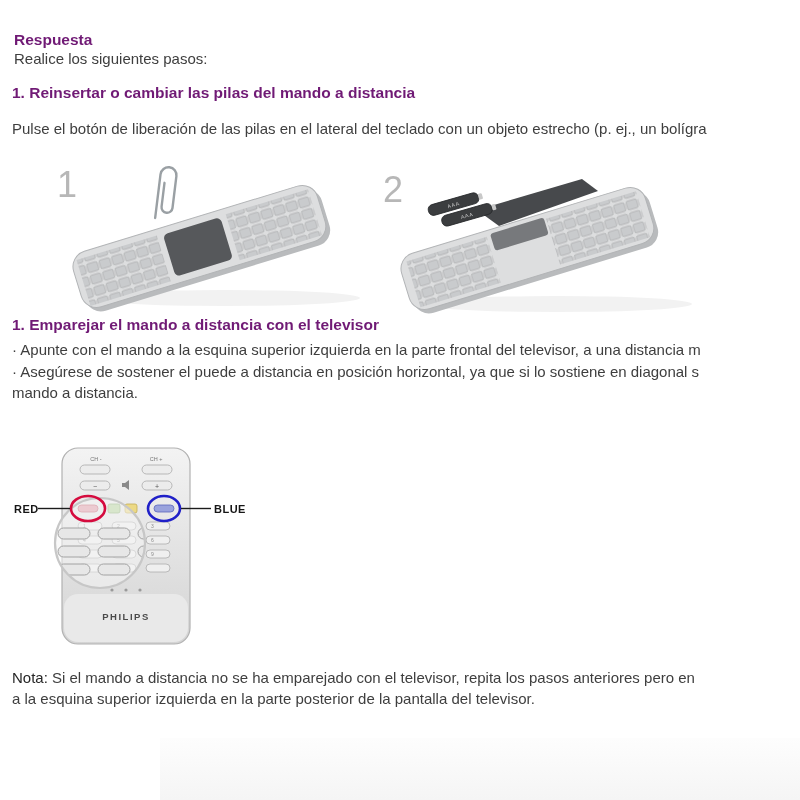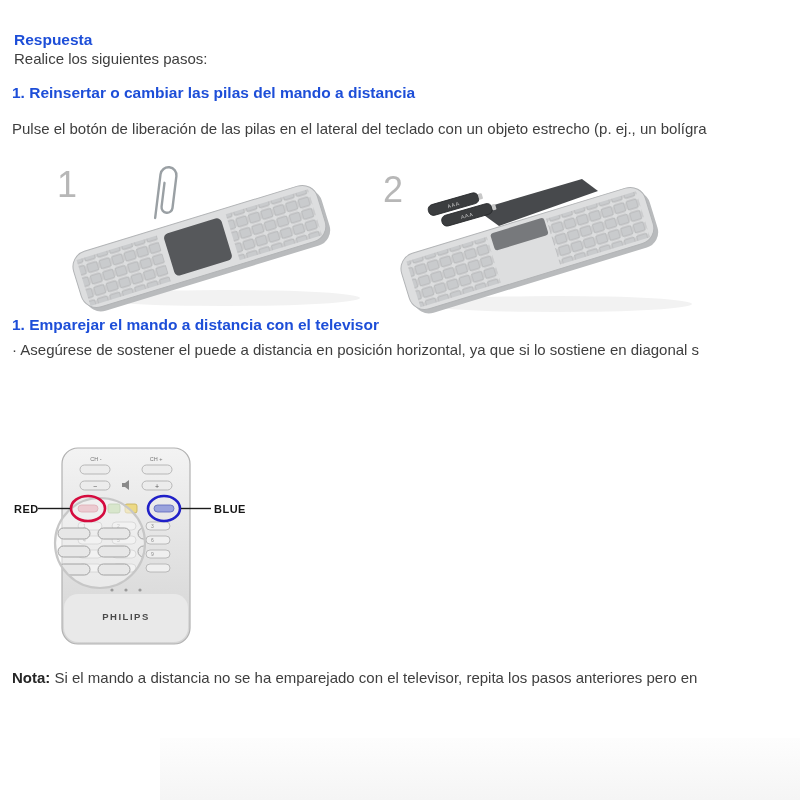--- a/index.html
+++ b/index.html
@@ -1,22 +1,22 @@
 <!DOCTYPE html>
 <html><head>
 <meta charset="utf-8">
 <style>
   * { margin:0; padding:0; box-sizing:border-box; }
   html,body { width:800px; height:800px; background:#ffffff; overflow:hidden;
               font-family:"Liberation Sans","DejaVu Sans",sans-serif; color:#3e3e3e; }
   .abs { position:absolute; }
   .t  { font-size:15px; line-height:21px; white-space:nowrap; color:#3e3e3e; }
-  .hd { font-size:15.5px; font-weight:bold; color:#1d4ed8; white-space:nowrap; }
+  .hd { font-size:15.5px; font-weight:bold; color:#701a75; white-space:nowrap; }
   .lines .t { height:21.7px; }
-  .b { font-weight:bold; color:#262626; }
+  .b { font-weight:normal; color:#262626; }
   svg { overflow:visible; }
   .pill      { fill:#ececec; stroke:#a9a9a9; stroke-width:0.8; }
   .pillSmall { fill:#efefef; stroke:#adadad; stroke-width:0.8; }
   .pillBig   { fill:#e7e7e7; stroke:#a2a2a2; stroke-width:1; }
   .tiny  { font:5.5px "Liberation Sans",sans-serif; fill:#777; }
   .tiny2 { font:7px "Liberation Sans",sans-serif; fill:#555; }
   .tiny3 { font:5px "Liberation Sans",sans-serif; fill:#8a8a8a; }
   .lbl   { font:bold 11px "Liberation Sans",sans-serif; fill:#161616; letter-spacing:0.5px; }
   .brand { font:bold 9.5px "Liberation Sans",sans-serif; fill:#4a4a4a; letter-spacing:1.5px; }
   .stepnum { font:36px "Liberation Sans",sans-serif; fill:#b7b7b7; }
@@ -78,21 +78,23 @@
         <rect x="0" y="0" width="52" height="11" rx="5" fill="#3b3d3f" stroke="#26282a" stroke-width="0.8"></rect>
         <rect x="52" y="2.5" width="4" height="6" rx="1" fill="#c9c9c9"></rect>
         <text x="26" y="8" class="battxt" text-anchor="middle">AAA</text>
       </g>
     </g>
   </svg>
 
   <div class="abs hd" style="left:12px;top:316px">1. Emparejar el mando a distancia con el televisor</div>
 
   <div class="abs lines" style="left:12px;top:339px">
+    <div class="t">· Apunte con el mando a la esquina superior izquierda en la parte frontal del televisor, a una distancia m</div>
     <div class="t">· Asegúrese de sostener el puede a distancia en posición horizontal, ya que si lo sostiene en diagonal s</div>
+    <div class="t">mando a distancia.</div>
   </div>
 
   <svg class="abs" style="left:8px;top:444px" width="250" height="205" viewBox="0 0 250 205">
     <defs>
       <linearGradient id="remoteGrad" x1="0" y1="0" x2="0" y2="1">
         <stop offset="0" stop-color="#f3f3f3"></stop>
         <stop offset="1" stop-color="#d4d4d4"></stop>
       </linearGradient>
       <clipPath id="lensClip">
           <circle cx="92" cy="99" r="45"></circle>
@@ -165,17 +167,18 @@
     <circle cx="104" cy="146" r="1.6" fill="#9a9a9a"></circle>
     <circle cx="118" cy="146" r="1.6" fill="#9a9a9a"></circle>
     <circle cx="132" cy="146" r="1.6" fill="#9a9a9a"></circle>
     <text x="118" y="176" class="brand" text-anchor="middle">PHILIPS</text>
   </svg>
 
   <div class="abs" style="left:12px;top:667px">
     <div class="t">
       <span class="b">Nota:</span><span> Si el mando a distancia no se ha emparejado con el televisor, repita los pasos anteriores pero en</span>
     </div>
+    <div class="t">a la esquina superior izquierda en la parte posterior de la pantalla del televisor.</div>
   </div>
 
   <div class="abs shade" style="left:160px;top:738px;width:640px;height:62px"></div>
 
 </div>
 
 </body></html>

